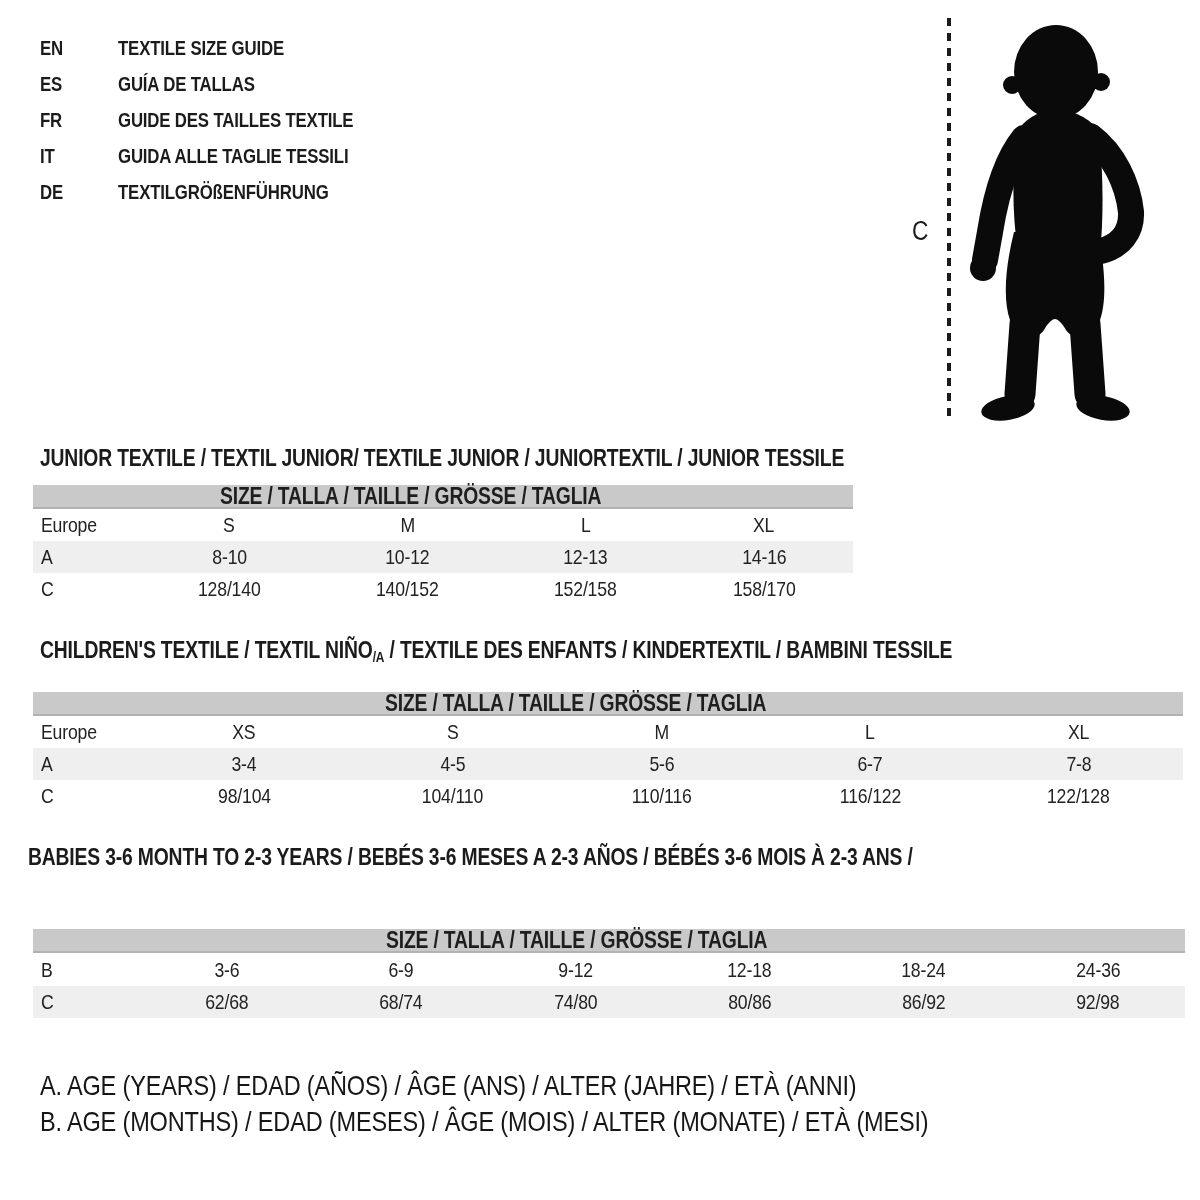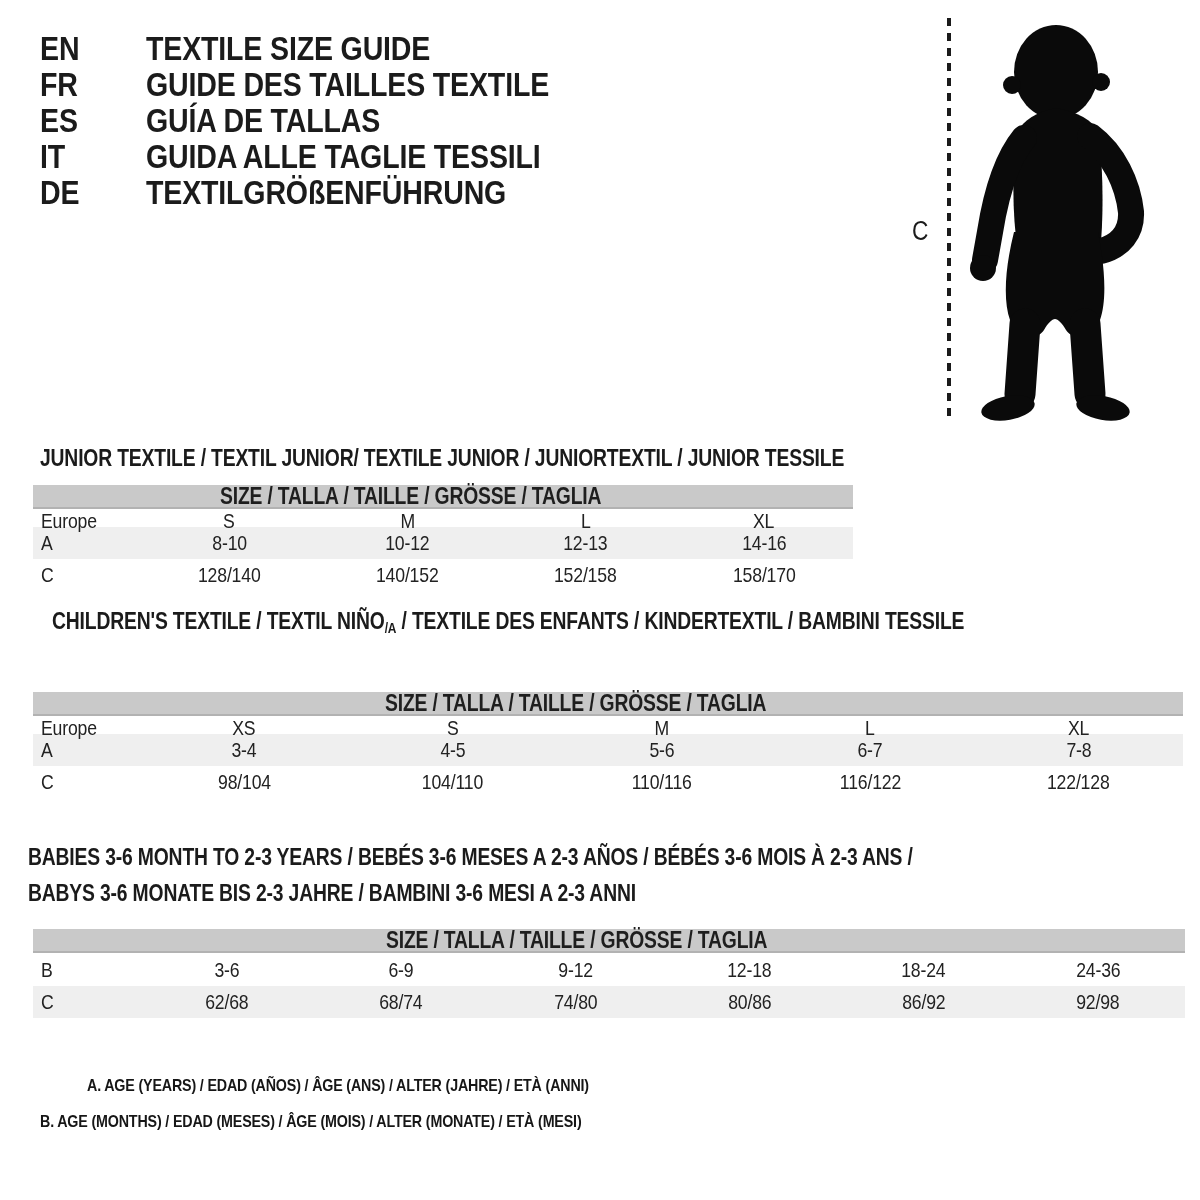--- a/index.html
+++ b/index.html
@@ -9,21 +9,21 @@
     font-family:"Liberation Sans","DejaVu Sans",sans-serif;
   }
   .abs { position:absolute; }
   
   .cl,.cx { display:inline-block; transform:scaleX(0.84); white-space:nowrap; letter-spacing:-0.2px; }
   .cl { transform-origin:0 50%; }
   .cx { transform-origin:50% 50%; }
 
   
   .lang-block { left:40px; top:30px; }
-  .lang-row { display:flex; height:36px; align-items:center; font-size:34px; font-weight:bold;gap:28px; }
+  .lang-row { display:flex; height:36px; align-items:center; font-size:20px; font-weight:bold; }
   .lang-code { flex:0 0 78px; }
 
   
   .dashline {
     left:947px; top:18px; width:4px; height:398px;
     background:repeating-linear-gradient(to bottom,#1a1a1a 0 8px,transparent 8px 15px);
   }
   .c-label { left:912px; top:214px; font-size:27px; line-height:34px; }
   .baby { left:962px; top:22px; }
 
@@ -39,43 +39,43 @@
     display:flex; align-items:center; padding-left:8px;
     font-size:23px; font-weight:bold; color:#1e1e1e;justify-content:center;
   }
   .trow { display:grid; align-items:center; font-size:21px; color:#222222; }
   .t1 .trow { grid-template-columns:107px repeat(4,1fr); }
   .t2 .trow { grid-template-columns:107px repeat(5,1fr); }
   .t3 .trow { grid-template-columns:107px repeat(6,1fr); }
   .lab { padding-left:8px; }
   .val { text-align:center; }
   .striped { background:#efefef; }
-  .r-europe { height:18px; }
+  .r-europe { height:32px; }
   .r-mid { height:32px; }
   .r-last { height:31px; }
 
   
   .legend-block { left:40px; top:1068px; }
-  .legend-row { font-size:17px; font-weight:bold; line-height:36px; color:#161616;text-align:right; }
+  .legend-row { font-size:28px; font-weight:normal; line-height:36px; color:#161616; }
 </style>
 </head>
 <body>
 
 <div class="abs lang-block">
   <div class="lang-row">
     <span class="lang-code"><span class="cl">EN</span></span>
     <span class="cl">TEXTILE SIZE GUIDE</span>
   </div>
   <div class="lang-row">
+    <span class="lang-code"><span class="cl">ES</span></span>
+    <span class="cl">GUÍA DE TALLAS</span>
+  </div>
+  <div class="lang-row">
     <span class="lang-code"><span class="cl">FR</span></span>
     <span class="cl">GUIDE DES TAILLES TEXTILE</span>
-  </div>
-  <div class="lang-row">
-    <span class="lang-code"><span class="cl">ES</span></span>
-    <span class="cl">GUÍA DE TALLAS</span>
   </div>
   <div class="lang-row">
     <span class="lang-code"><span class="cl">IT</span></span>
     <span class="cl">GUIDA ALLE TAGLIE TESSILI</span>
   </div>
   <div class="lang-row">
     <span class="lang-code"><span class="cl">DE</span></span>
     <span class="cl">TEXTILGRÖßENFÜHRUNG</span>
   </div>
 </div>
@@ -120,21 +120,21 @@
   </div>
   <div class="trow r-last">
     <span class="lab"><span class="cl">C</span></span>
     <span class="val"><span class="cx">128/140</span></span>
     <span class="val"><span class="cx">140/152</span></span>
     <span class="val"><span class="cx">152/158</span></span>
     <span class="val"><span class="cx">158/170</span></span>
   </div>
 </div>
 
-<div class="abs sec-title" style="left:40px; top:603px;margin-left:12px;">
+<div class="abs sec-title" style="left:40px; top:632px;">
   <span class="cl"><span>CHILDREN'S TEXTILE / TEXTIL NIÑO</span><span class="sub">/A</span><span> / TEXTILE DES ENFANTS / KINDERTEXTIL / BAMBINI TESSILE</span></span>
 </div>
 <div class="sizetable t2" style="left:33px; top:692px; width:1150px;">
   <div class="thead">
     <span class="cl">SIZE / TALLA / TAILLE / GRÖSSE / TAGLIA</span>
   </div>
   <div class="trow r-europe">
     <span class="lab"><span class="cl">Europe</span></span>
     <span class="val"><span class="cx">XS</span></span>
     <span class="val"><span class="cx">S</span></span>
@@ -155,21 +155,20 @@
     <span class="val"><span class="cx">98/104</span></span>
     <span class="val"><span class="cx">104/110</span></span>
     <span class="val"><span class="cx">110/116</span></span>
     <span class="val"><span class="cx">116/122</span></span>
     <span class="val"><span class="cx">122/128</span></span>
   </div>
 </div>
 
 <div class="abs sec-title" style="left:28px; top:839px;">
   <div><span class="cl">BABIES 3-6 MONTH TO 2-3 YEARS / BEBÉS 3-6 MESES A 2-3 AÑOS / BÉBÉS 3-6 MOIS À 2-3 ANS /</span></div>
-  <div><span class="cl">BABYS 3-6 MONATE BIS 2-3 JAHRE / BAMBINI 3-6 MESI A 2-3 ANNI</span></div>
 </div>
 <div class="sizetable t3" style="left:33px; top:929px; width:1152px;">
   <div class="thead">
     <span class="cl">SIZE / TALLA / TAILLE / GRÖSSE / TAGLIA</span>
   </div>
   <div class="trow" style="height:33px;">
     <span class="lab"><span class="cl">B</span></span>
     <span class="val"><span class="cx">3-6</span></span>
     <span class="val"><span class="cx">6-9</span></span>
     <span class="val"><span class="cx">9-12</span></span>

